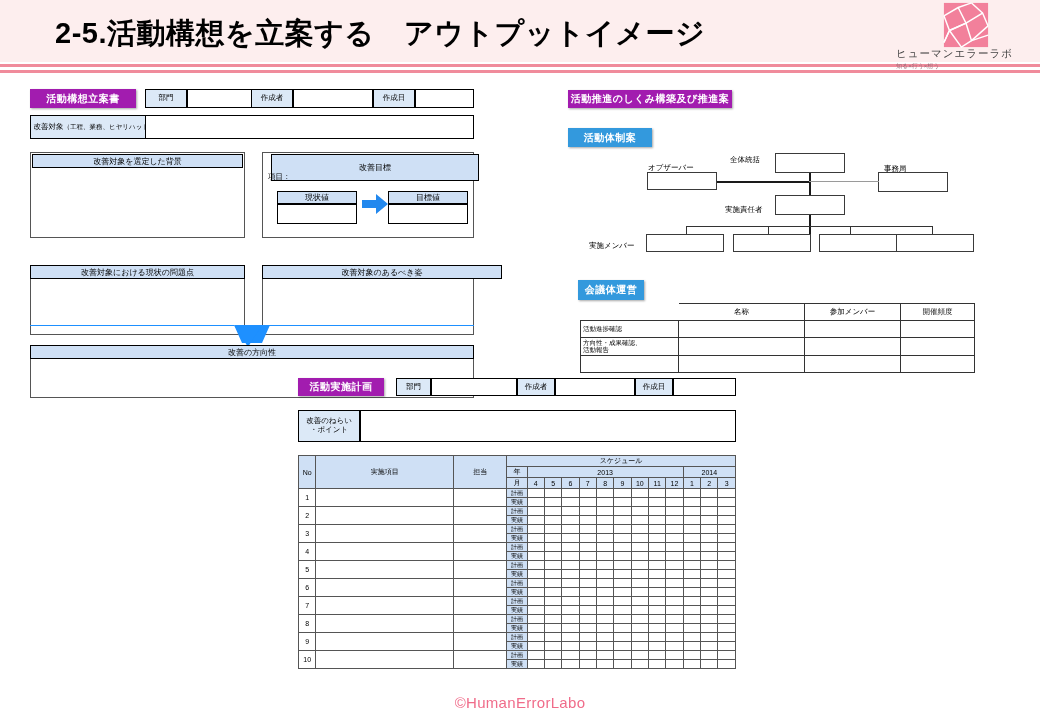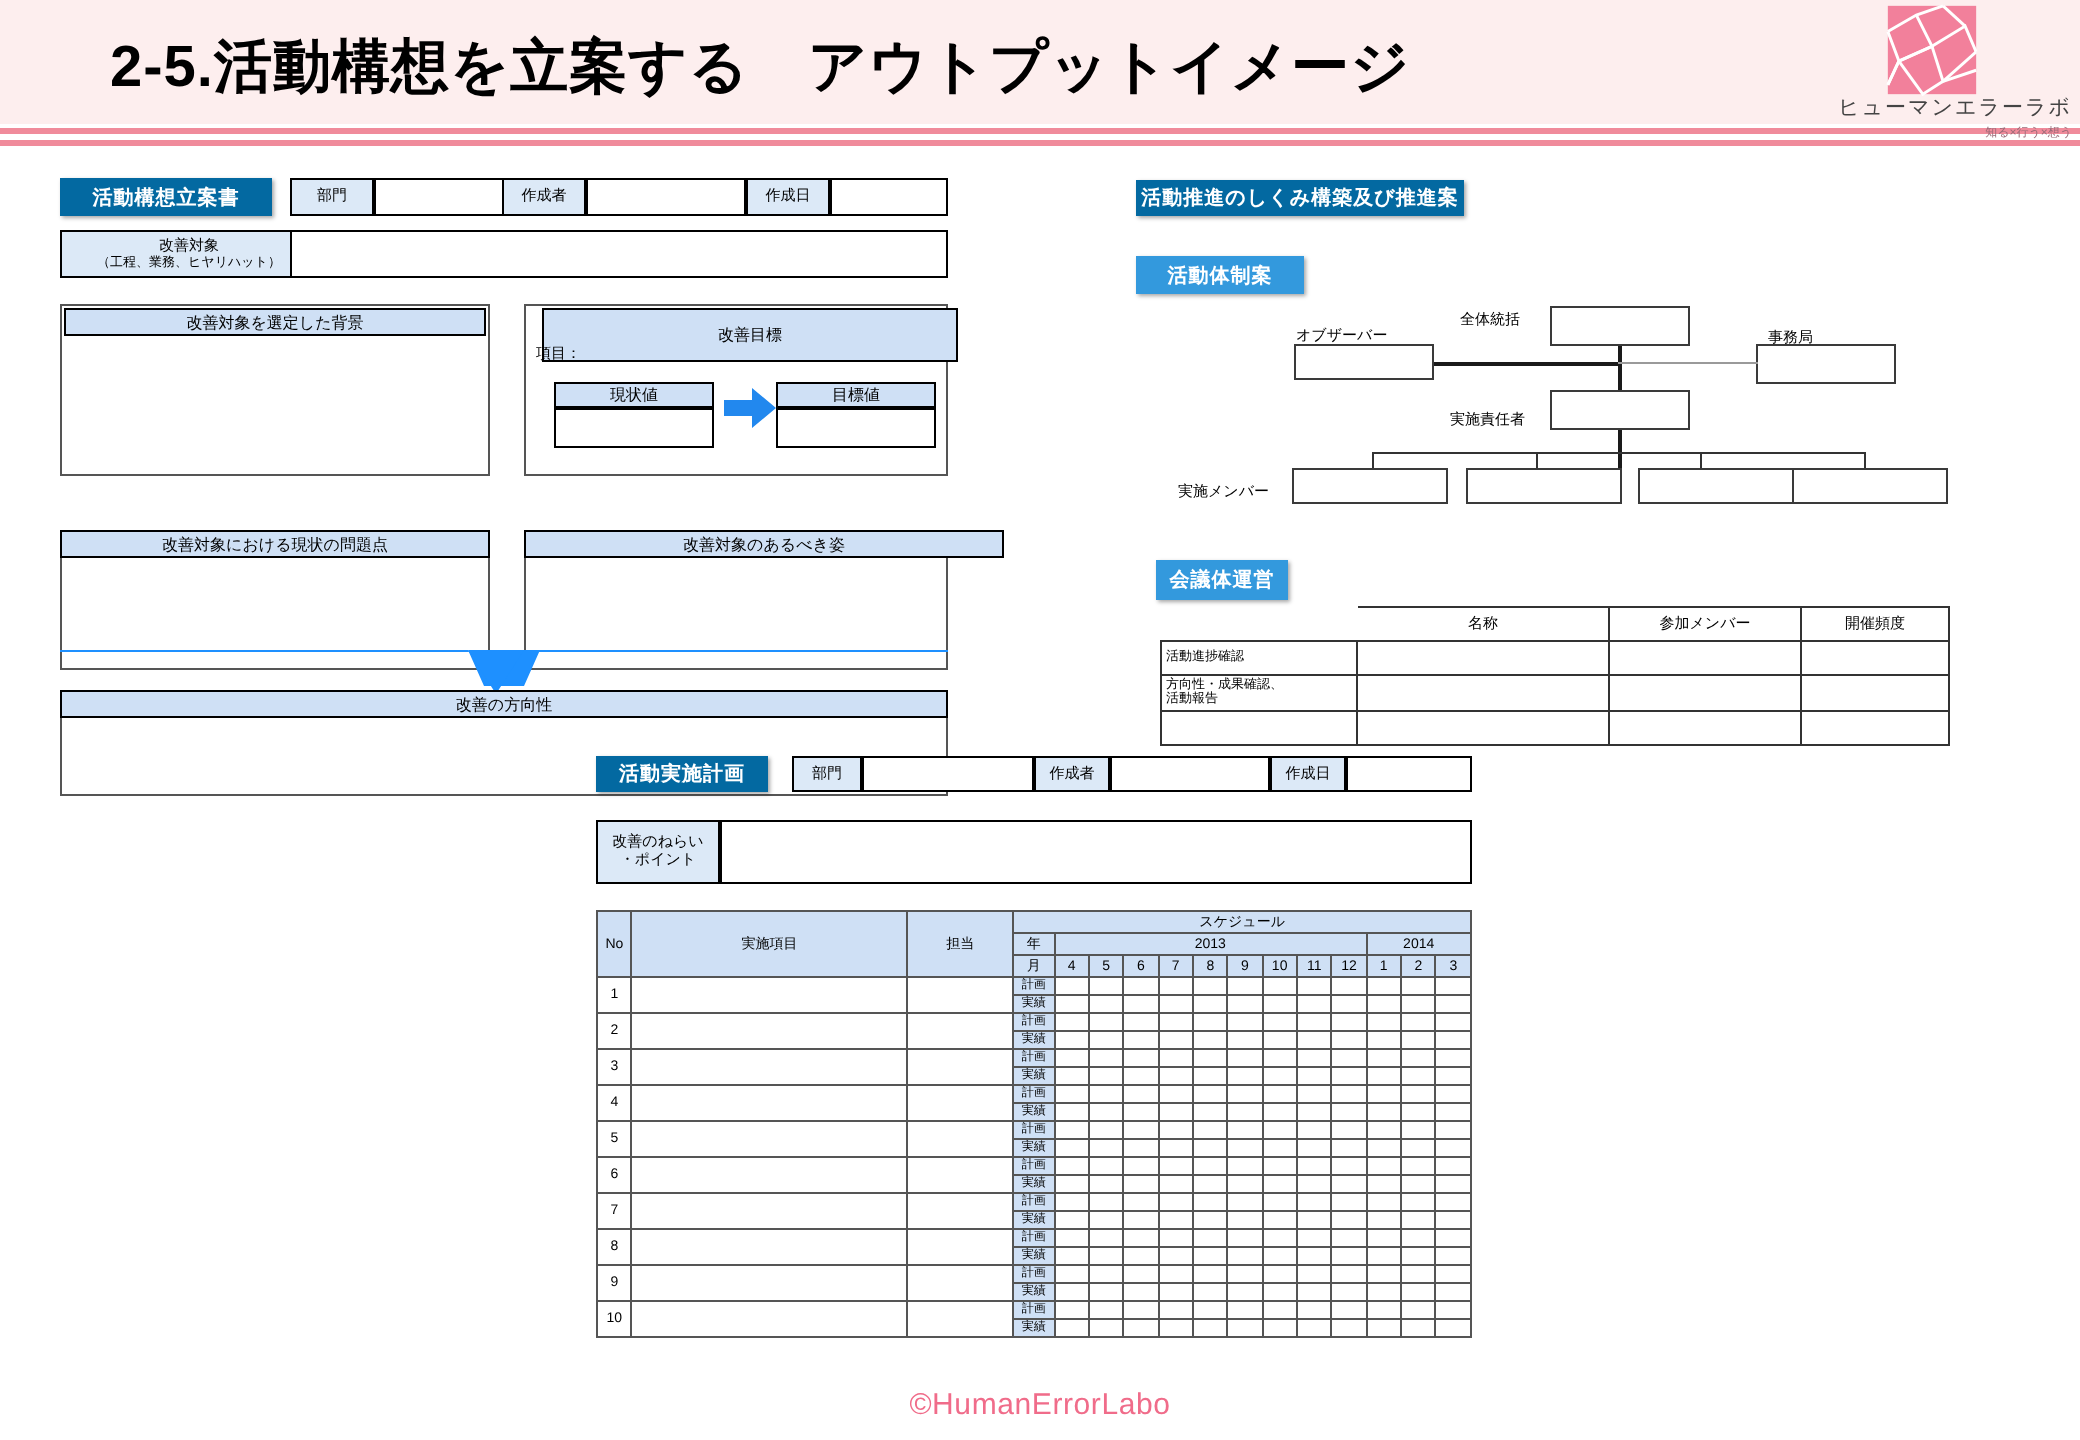--- a/index.html
+++ b/index.html
@@ -19,29 +19,29 @@
   }
   #page-title{
     position:absolute; left:55px; top:14px;
     font-size:29px; font-weight:700; color:#000000;
     letter-spacing:0.5px; white-space:nowrap;
   }
   #rule-1{ position:absolute; left:0; top:64px; width:1040px; height:3px; background:#f08b9b; }
   #rule-2{ position:absolute; left:0; top:70px; width:1040px; height:3px; background:#f08b9b; }
 
   
-  #logo-block{ position:absolute; right:4px; top:2px; width:140px; height:62px; text-align:right; }
+  #logo-block{ position:absolute; right:4px; top:2px; width:140px; height:62px; text-align:left; }
   #logo-mark{ width:46px; height:46px; margin:0 auto; display:block; }
   #logo-name{ font-size:10.5px; color:#444; letter-spacing:1px; margin-top:-1px; white-space:nowrap; }
   #logo-tag{ font-size:6px; color:#b08; color:#9a6b78; margin-top:1px; white-space:nowrap; }
 
   
   .badge{
     position:absolute;
-    background:#0369a1;
+    background:#a21caf;
     color:#ffffff;
     font-size:10px; font-weight:700;
     display:flex; align-items:center; justify-content:center;
     box-shadow:1px 1px 2px rgba(0,0,0,.35);
     letter-spacing:.5px;
   }
   .badge.light{ background:#3399dd; }
 
   .cellbox{
     position:absolute;
@@ -164,21 +164,21 @@
 
 <div class="lbl" style="left:145px;top:89px;width:42px;height:19px;">部門</div>
 <div class="cellbox" style="left:187px;top:89px;width:106px;height:19px;"></div>
 
 <div class="lbl" style="left:251px;top:89px;width:42px;height:19px;">作成者</div>
 <div class="cellbox" style="left:293px;top:89px;width:80px;height:19px;"></div>
 
 <div class="lbl" style="left:373px;top:89px;width:42px;height:19px;">作成日</div>
 <div class="cellbox" style="left:415px;top:89px;width:59px;height:19px;"></div>
 
-<div class="lbl" style="left:30px;top:115px;width:129px;height:24px;flex-direction:column;">
+<div class="lbl" style="left:30px;top:115px;width:129px;height:24px;flex-direction:row;">
   <span>改善対象</span>
   <span style="font-size:6.5px;">（工程、業務、ヒヤリハット）</span>
 </div>
 <div class="cellbox" style="left:145px;top:115px;width:329px;height:24px;"></div>
 
 <div class="frame" style="left:30px;top:152px;width:215px;height:86px;"></div>
 <div class="hdr" style="left:32px;top:154px;width:211px;height:14px;">改善対象を選定した背景</div>
 <div class="cellbox" style="left:32px;top:168px;width:211px;height:68px;border:none;"></div>
 
 <div class="frame" style="left:262px;top:152px;width:212px;height:86px;"></div>

